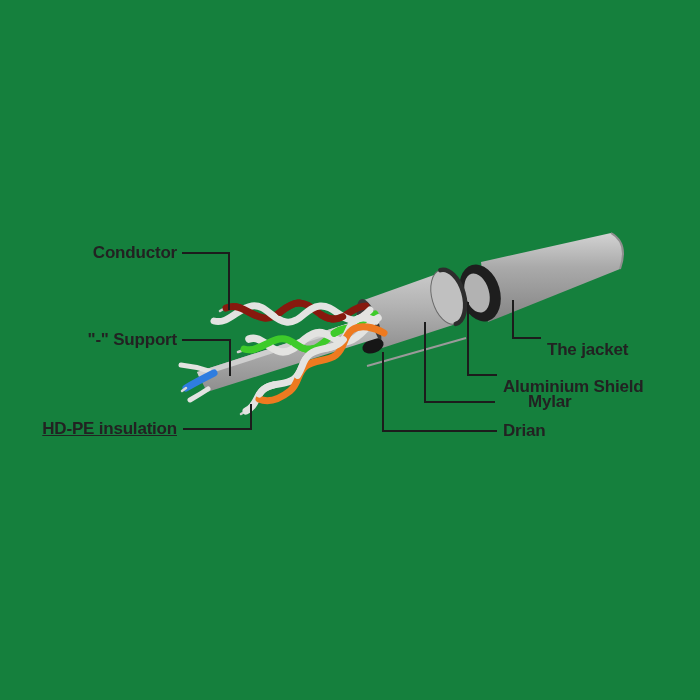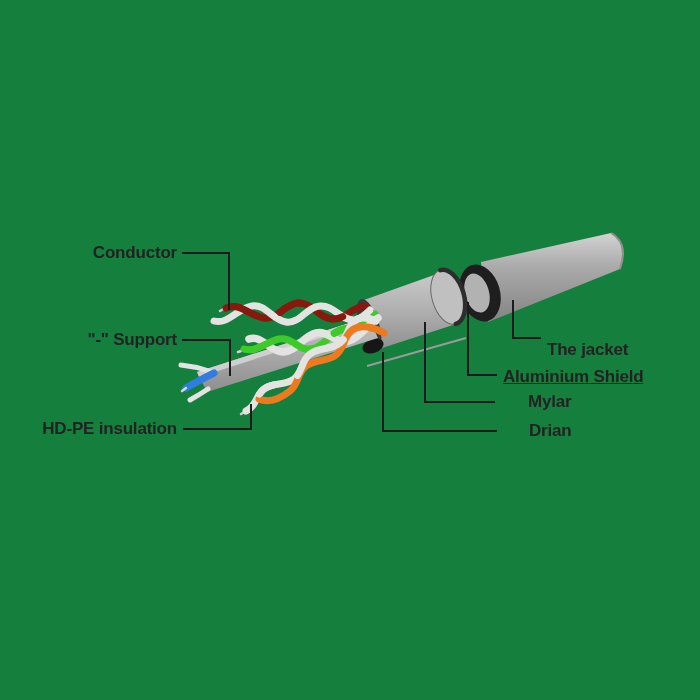--- a/index.html
+++ b/index.html
@@ -88,22 +88,22 @@
     <polyline points="541,338 513,338 513,300" fill="none" stroke-width="2" stroke="#1c1c1c"></polyline>
     <polyline points="497,375 468,375 468,302" fill="none" stroke-width="2" stroke="#1c1c1c"></polyline>
     <polyline points="495,402 425,402 425,322" fill="none" stroke-width="2" stroke="#1c1c1c"></polyline>
     <polyline points="497,431 383,431 383,352" fill="none" stroke-width="2" stroke="#1c1c1c"></polyline>
   </svg>
 
   <div class="lbl lbl-r" style="right:523px;top:243px;">Conductor</div>
 
   <div class="lbl lbl-r" style="right:523px;top:330px;">"-" Support</div>
 
-  <div class="lbl lbl-r" style="right:523px;top:419px;">HD-PE insulation</div>
+  <div class="lbl lbl-r" style="right:523px;top:419px;text-decoration:underline;">HD-PE insulation</div>
 
   <div class="lbl" style="left:547px;top:328px;margin-top:12px;">The jacket</div>
 
-  <div class="lbl" style="left:503px;top:367px;text-decoration:underline;">Aluminium Shield</div>
+  <div class="lbl" style="left:503px;top:377px;">Aluminium Shield</div>
 
   <div class="lbl" style="left:528px;top:392px;">Mylar</div>
 
-  <div class="lbl" style="left:529px;top:421px;text-align:right;">Drian</div>
+  <div class="lbl" style="left:503px;top:421px;text-align:right;">Drian</div>
 </div>
 
 </body></html>

